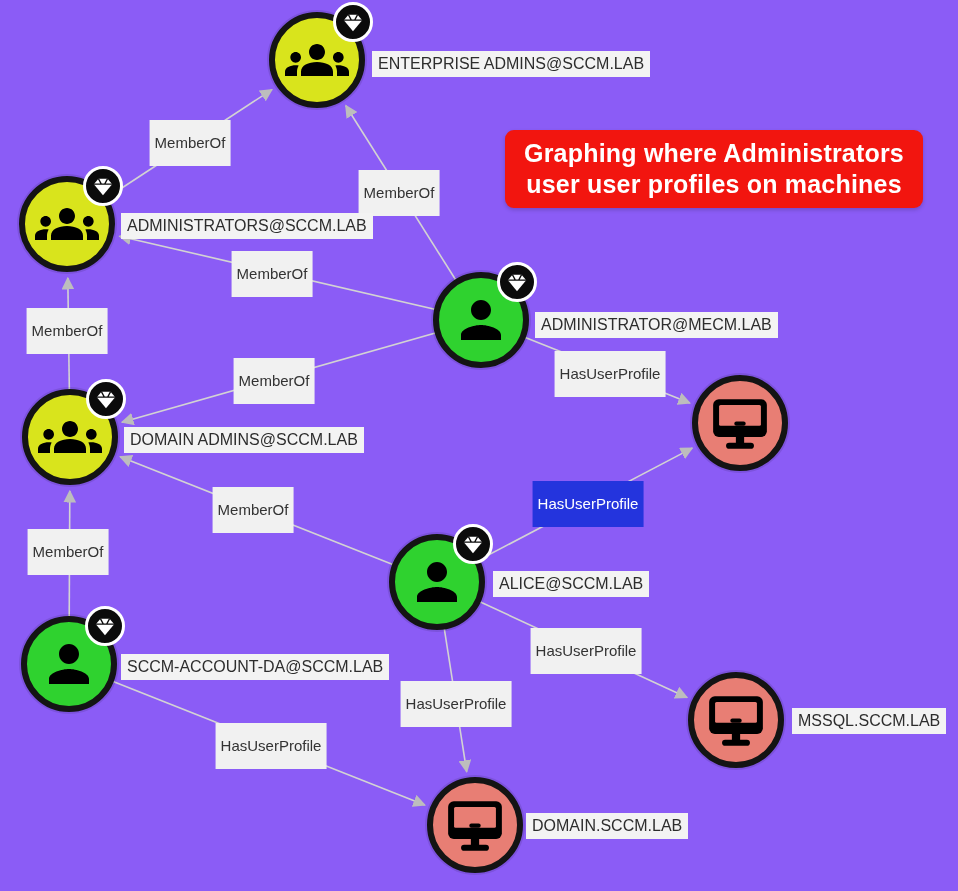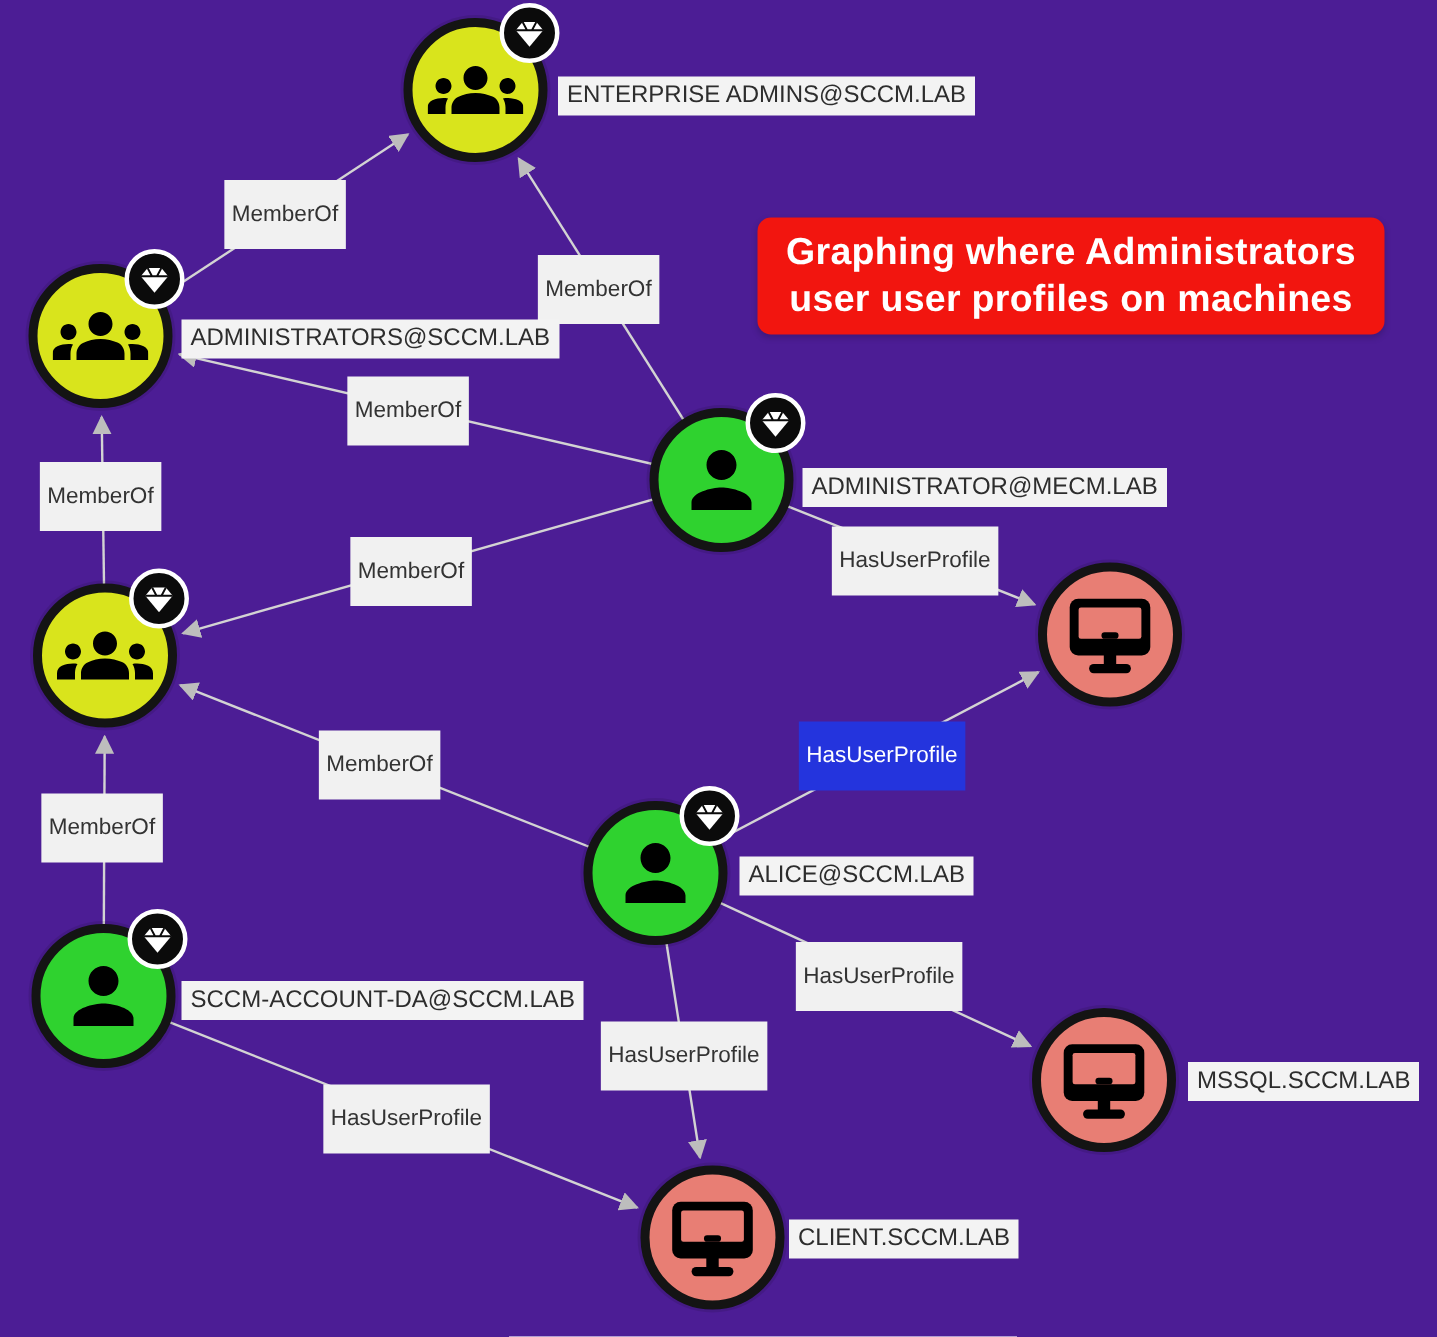--- a/index.html
+++ b/index.html
@@ -1,17 +1,17 @@
 <!DOCTYPE html>
 <html><head>
 <meta charset="utf-8">
 <style>
   html,body{margin:0;padding:0;background:#ffffff;}
   #stage{
-    position:relative;width:958px;height:891px;background:#4c1d95;overflow:hidden;
+    position:relative;width:958px;height:891px;background:#8b5cf6;overflow:hidden;
     font-family:"Liberation Sans", sans-serif;
   }
   #edge-layer{position:absolute;left:0;top:0;z-index:1;}
   #edge-layer line{stroke:#d3d3d3;stroke-width:1.6;}
 
   .node{
     position:absolute;width:96px;height:96px;border-radius:50%;
     border:6px solid #141414;box-sizing:border-box;
     transform:translate(-50%,-50%);z-index:2;
     display:flex;align-items:center;justify-content:center;
@@ -39,21 +39,20 @@
     padding:14px 5px;white-space:nowrap;
   }
   .elabel.selected{background:#2434dd;color:#ffffff;}
 
   #banner{
     position:absolute;left:505px;top:130px;width:418px;height:78px;z-index:5;
     background:#f2150f;border-radius:9px;color:#ffffff;
     display:flex;flex-direction:column;align-items:center;justify-content:center;
     font-weight:bold;font-size:25px;line-height:31px;letter-spacing:0.2px;
     box-shadow:0 2px 4px rgba(0,0,0,0.18);
-    margin-top:15px;
   }
 </style>
 </head>
 <body>
 
 <div id="stage">
 
   <svg width="0" height="0" style="position:absolute" aria-hidden="true">
     <defs>
       <symbol id="icon-group" viewBox="0 0 24 24">
@@ -167,25 +166,26 @@
       </svg>
   </div>
   <div class="node computer" style="left:475px;top:825px">
     <svg class="nicon" width="62" height="62">
         <use href="#icon-computer"></use>
       </svg>
   </div>
 
   <div class="nlabel" style="left:372px;top:64px">ENTERPRISE ADMINS@SCCM.LAB</div>
   <div class="nlabel" style="left:121px;top:226px">ADMINISTRATORS@SCCM.LAB</div>
+  <div class="nlabel" style="left:124px;top:440px">DOMAIN ADMINS@SCCM.LAB</div>
   <div class="nlabel" style="left:535px;top:325px">ADMINISTRATOR@MECM.LAB</div>
   <div class="nlabel" style="left:121px;top:667px">SCCM-ACCOUNT-DA@SCCM.LAB</div>
   <div class="nlabel" style="left:493px;top:584px">ALICE@SCCM.LAB</div>
   <div class="nlabel" style="left:792px;top:721px">MSSQL.SCCM.LAB</div>
-  <div class="nlabel" style="left:526px;top:826px">CLIENT.SCCM.LAB</div>
+  <div class="nlabel" style="left:526px;top:826px">DOMAIN.SCCM.LAB</div>
 
   <div class="elabel" style="left:190px;top:143px">MemberOf</div>
   <div class="elabel" style="left:399px;top:193px">MemberOf</div>
   <div class="elabel" style="left:272px;top:274px">MemberOf</div>
   <div class="elabel" style="left:67px;top:331px">MemberOf</div>
   <div class="elabel" style="left:274px;top:381px">MemberOf</div>
   <div class="elabel" style="left:610px;top:374px">HasUserProfile</div>
   <div class="elabel" style="left:253px;top:510px">MemberOf</div>
   <div class="elabel selected" style="left:588px;top:504px">HasUserProfile</div>
   <div class="elabel" style="left:68px;top:552px">MemberOf</div>

